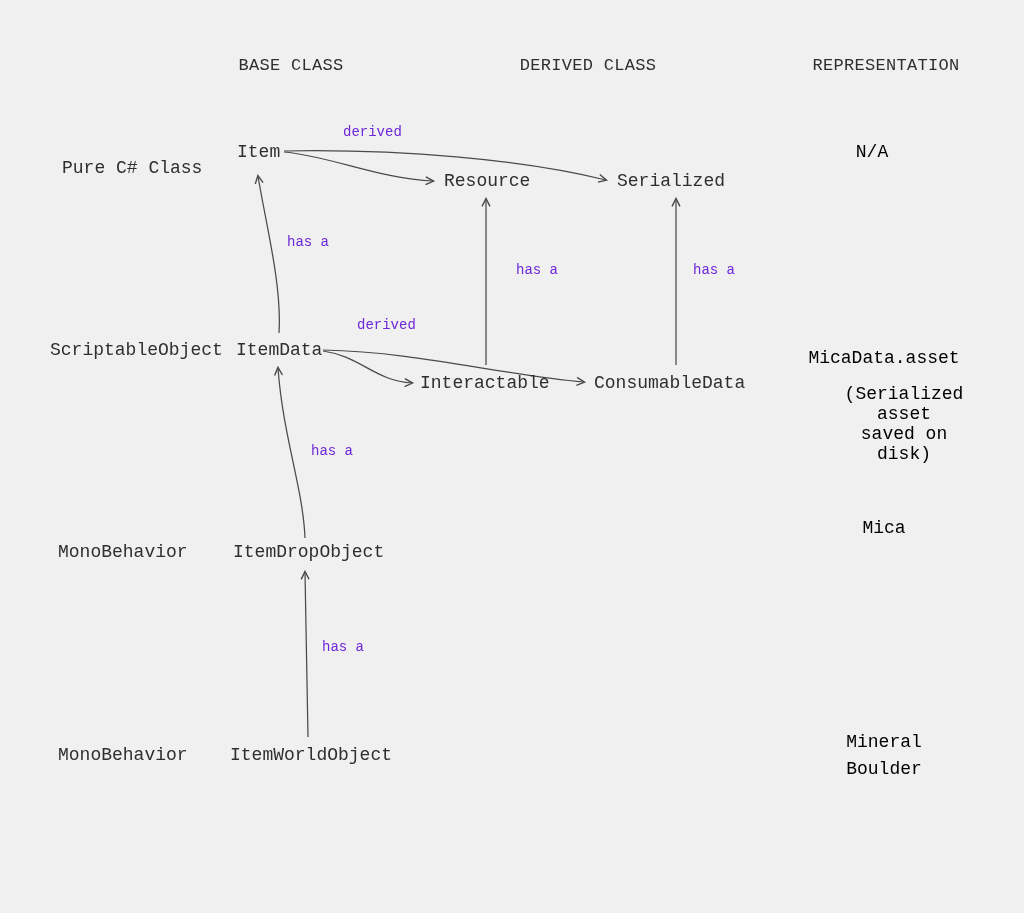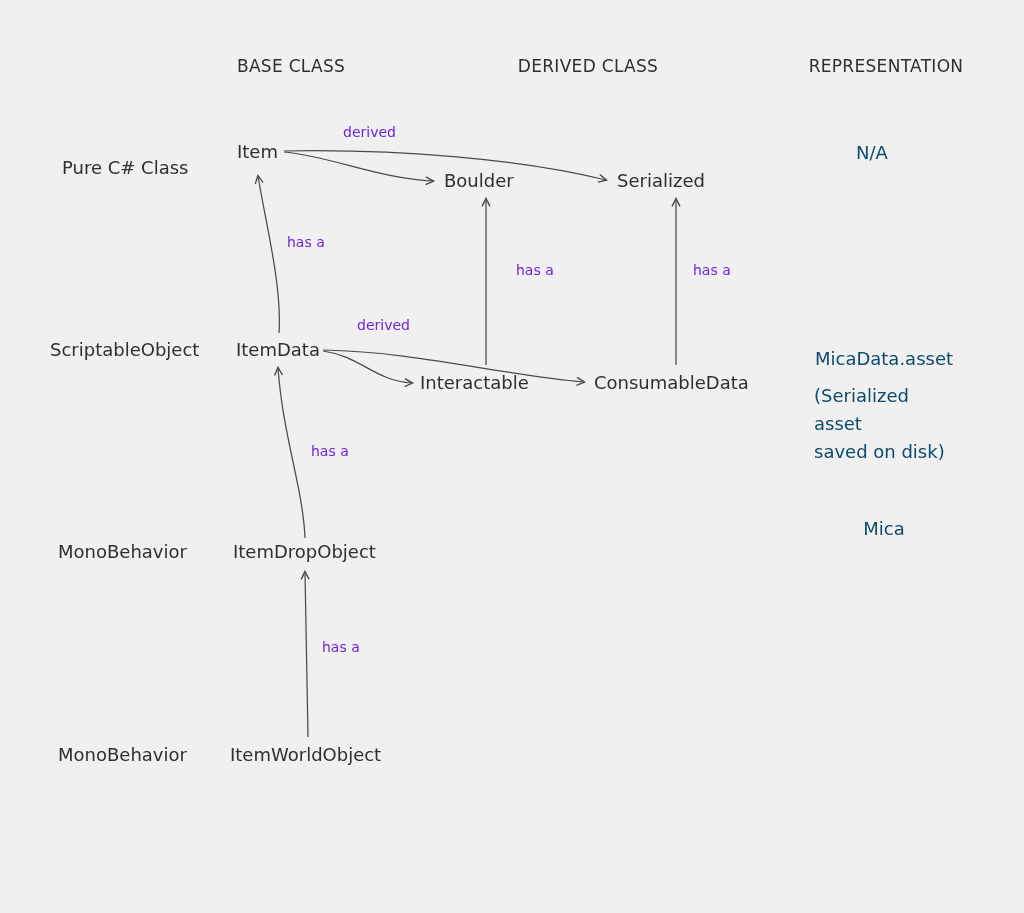--- a/index.html
+++ b/index.html
@@ -4,47 +4,48 @@
 <style>
   html, body { margin: 0; padding: 0; }
   body {
     width: 1024px; height: 913px;
     background: #f0f0f0;
     font-family: "DejaVu Sans", sans-serif;
     color: #2f2f2f;
     position: relative;
     overflow: hidden;
   }
-  .stage { position: absolute; inset: 0; width: 1024px; height: 913px; }
+  .stage { position: absolute; inset: 0; width: 1024px; height: 913px; font-family: Liberation Mono, monospace; }
   .edges { position: absolute; left: 0; top: 0; }
   .edges path { stroke: #4a4a4a; stroke-width: 1.25; fill: none; }
   .lbl {
     position: absolute;
     white-space: nowrap;
     transform: translateY(-50%);
     font-size: 18px;
     line-height: 22px;
   }
   .hdr {
     font-size: 17px;
     letter-spacing: 0.3px;
     transform: translate(-50%, -50%);
     color: #2f2f2f;
   }
   .small {
     font-size: 14px;
     color: #6d28d9;
   }
   .blue {
-    color: #0c4a6e;
+    color: #000000;
+    text-align: center;
     transform: translate(-50%, -50%);
     white-space: pre-line;
     line-height: 27px;
   }
-  .note { font-size: 18px; line-height: 28px; }
+  .note { font-size: 18px; line-height: 20px; margin-left: 20px; }
 </style>
 </head>
 <body>
 
 <div class="stage">
 
   <svg class="edges" width="1024" height="913" viewBox="0 0 1024 913" aria-hidden="true">
     <defs>
       <marker id="arrow" viewBox="0 0 10 10" refX="8" refY="5" markerWidth="9" markerHeight="9" orient="auto-start-reverse">
         <path d="M 1.5 1.5 L 8.5 5 L 1.5 8.5" fill="none" stroke="#4a4a4a" stroke-width="1.4"></path>
@@ -63,21 +64,21 @@
     <path d="M 308 737 L 305 572" marker-end="url(#arrow)"></path>
   </svg>
 
   <div class="lbl hdr" style="left:291px; top:66px">BASE CLASS</div>
   <div class="lbl hdr" style="left:588px; top:66px">DERIVED CLASS</div>
   <div class="lbl hdr" style="left:886px; top:66px">REPRESENTATION</div>
 
   <div class="lbl" style="left:62px; top:168px">Pure C# Class</div>
   <div class="lbl" style="left:237px; top:152px">Item</div>
   <div class="lbl small" style="left:343px; top:132px">derived</div>
-  <div class="lbl" style="left:444px; top:181px">Boulder</div>
+  <div class="lbl" style="left:444px; top:181px">Resource</div>
   <div class="lbl" style="left:617px; top:181px">Serialized</div>
   <div class="lbl blue" style="left:872px; top:152px">N/A</div>
 
   <div class="lbl small" style="left:287px; top:242px">has a</div>
   <div class="lbl small" style="left:516px; top:270px">has a</div>
   <div class="lbl small" style="left:693px; top:270px">has a</div>
 
   <div class="lbl" style="left:50px; top:350px">ScriptableObject</div>
   <div class="lbl" style="left:236px; top:350px">ItemData</div>
   <div class="lbl small" style="left:357px; top:325px">derived</div>
@@ -90,14 +91,16 @@
   <div class="lbl small" style="left:311px; top:451px">has a</div>
 
   <div class="lbl" style="left:58px; top:552px">MonoBehavior</div>
   <div class="lbl" style="left:233px; top:552px">ItemDropObject</div>
   <div class="lbl blue" style="left:884px; top:528px">Mica</div>
 
   <div class="lbl small" style="left:322px; top:647px">has a</div>
 
   <div class="lbl" style="left:58px; top:755px">MonoBehavior</div>
   <div class="lbl" style="left:230px; top:755px">ItemWorldObject</div>
+  <div class="lbl blue" style="left:884px; top:756px">Mineral
+Boulder</div>
 
 </div>
 
 </body></html>

